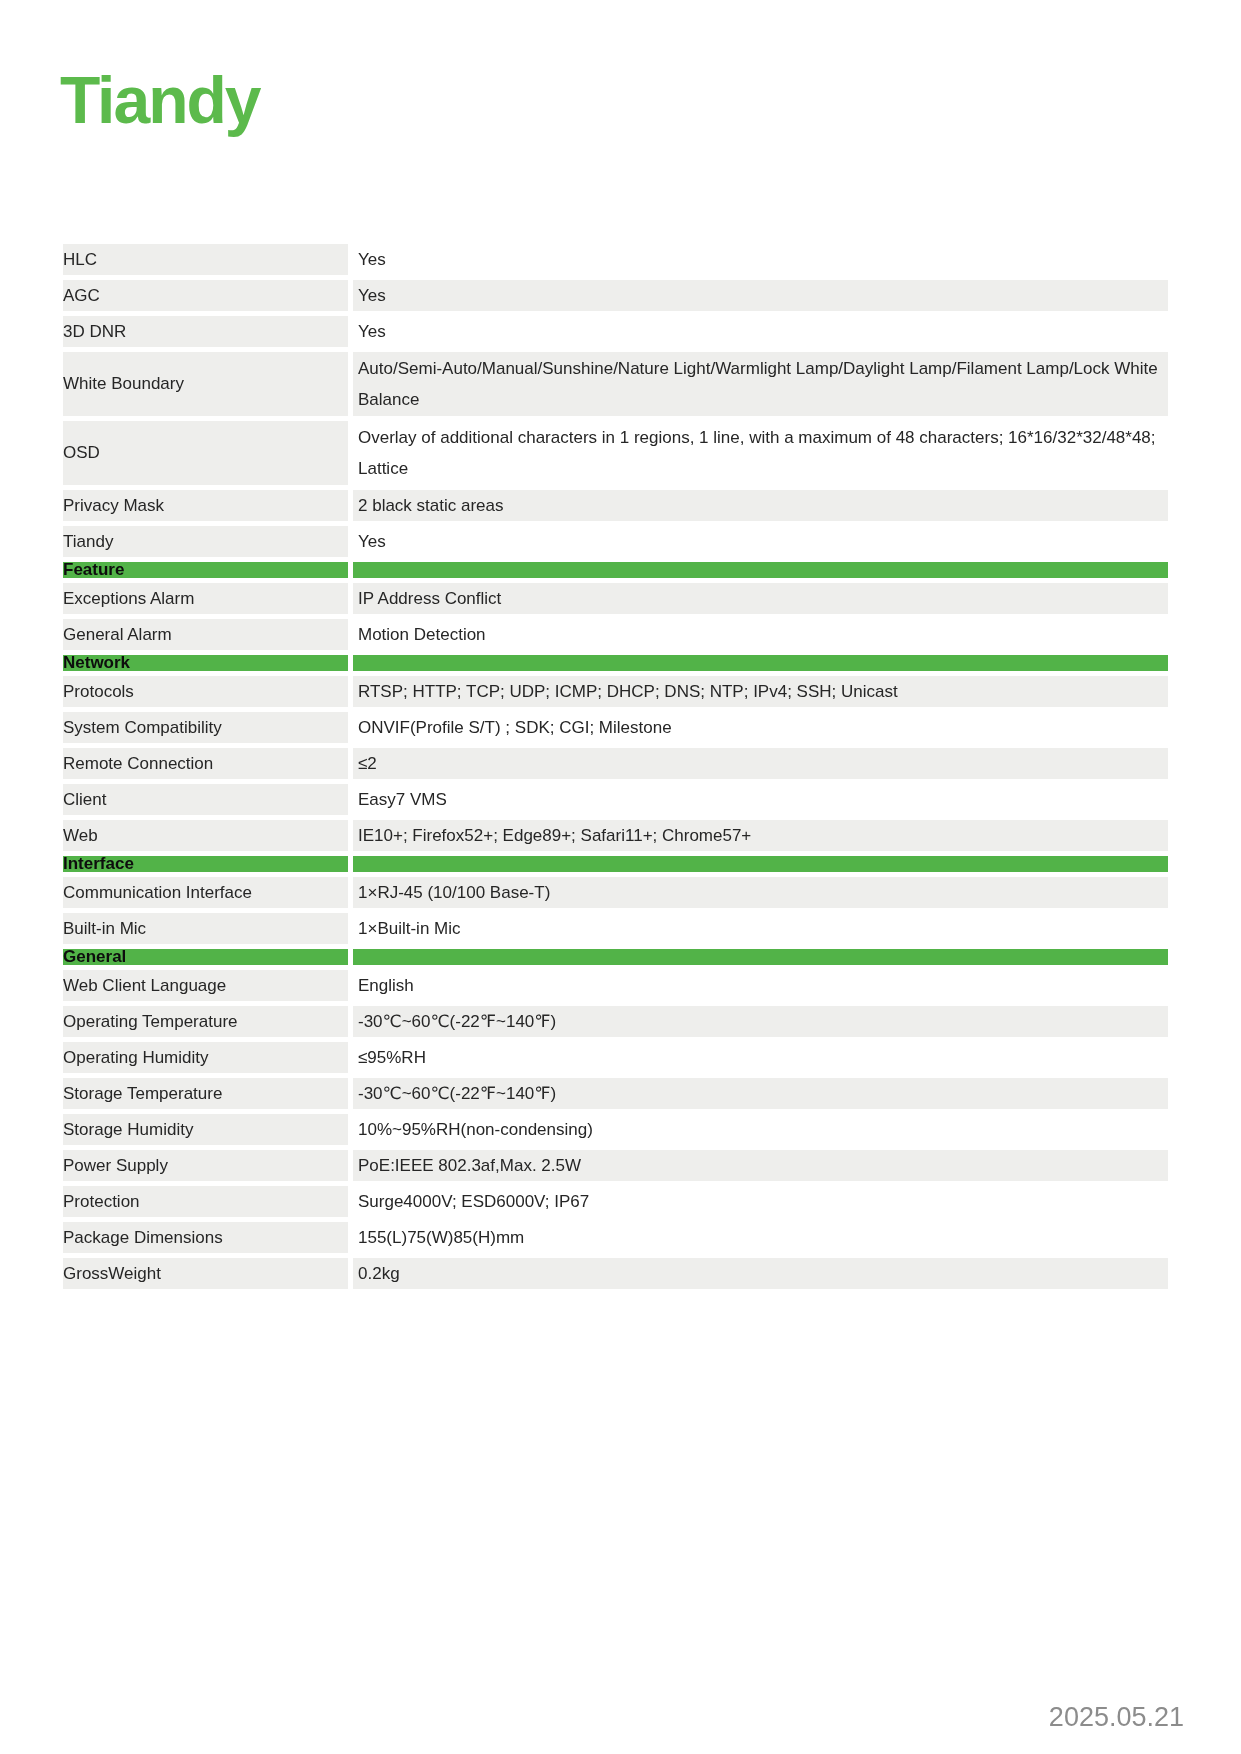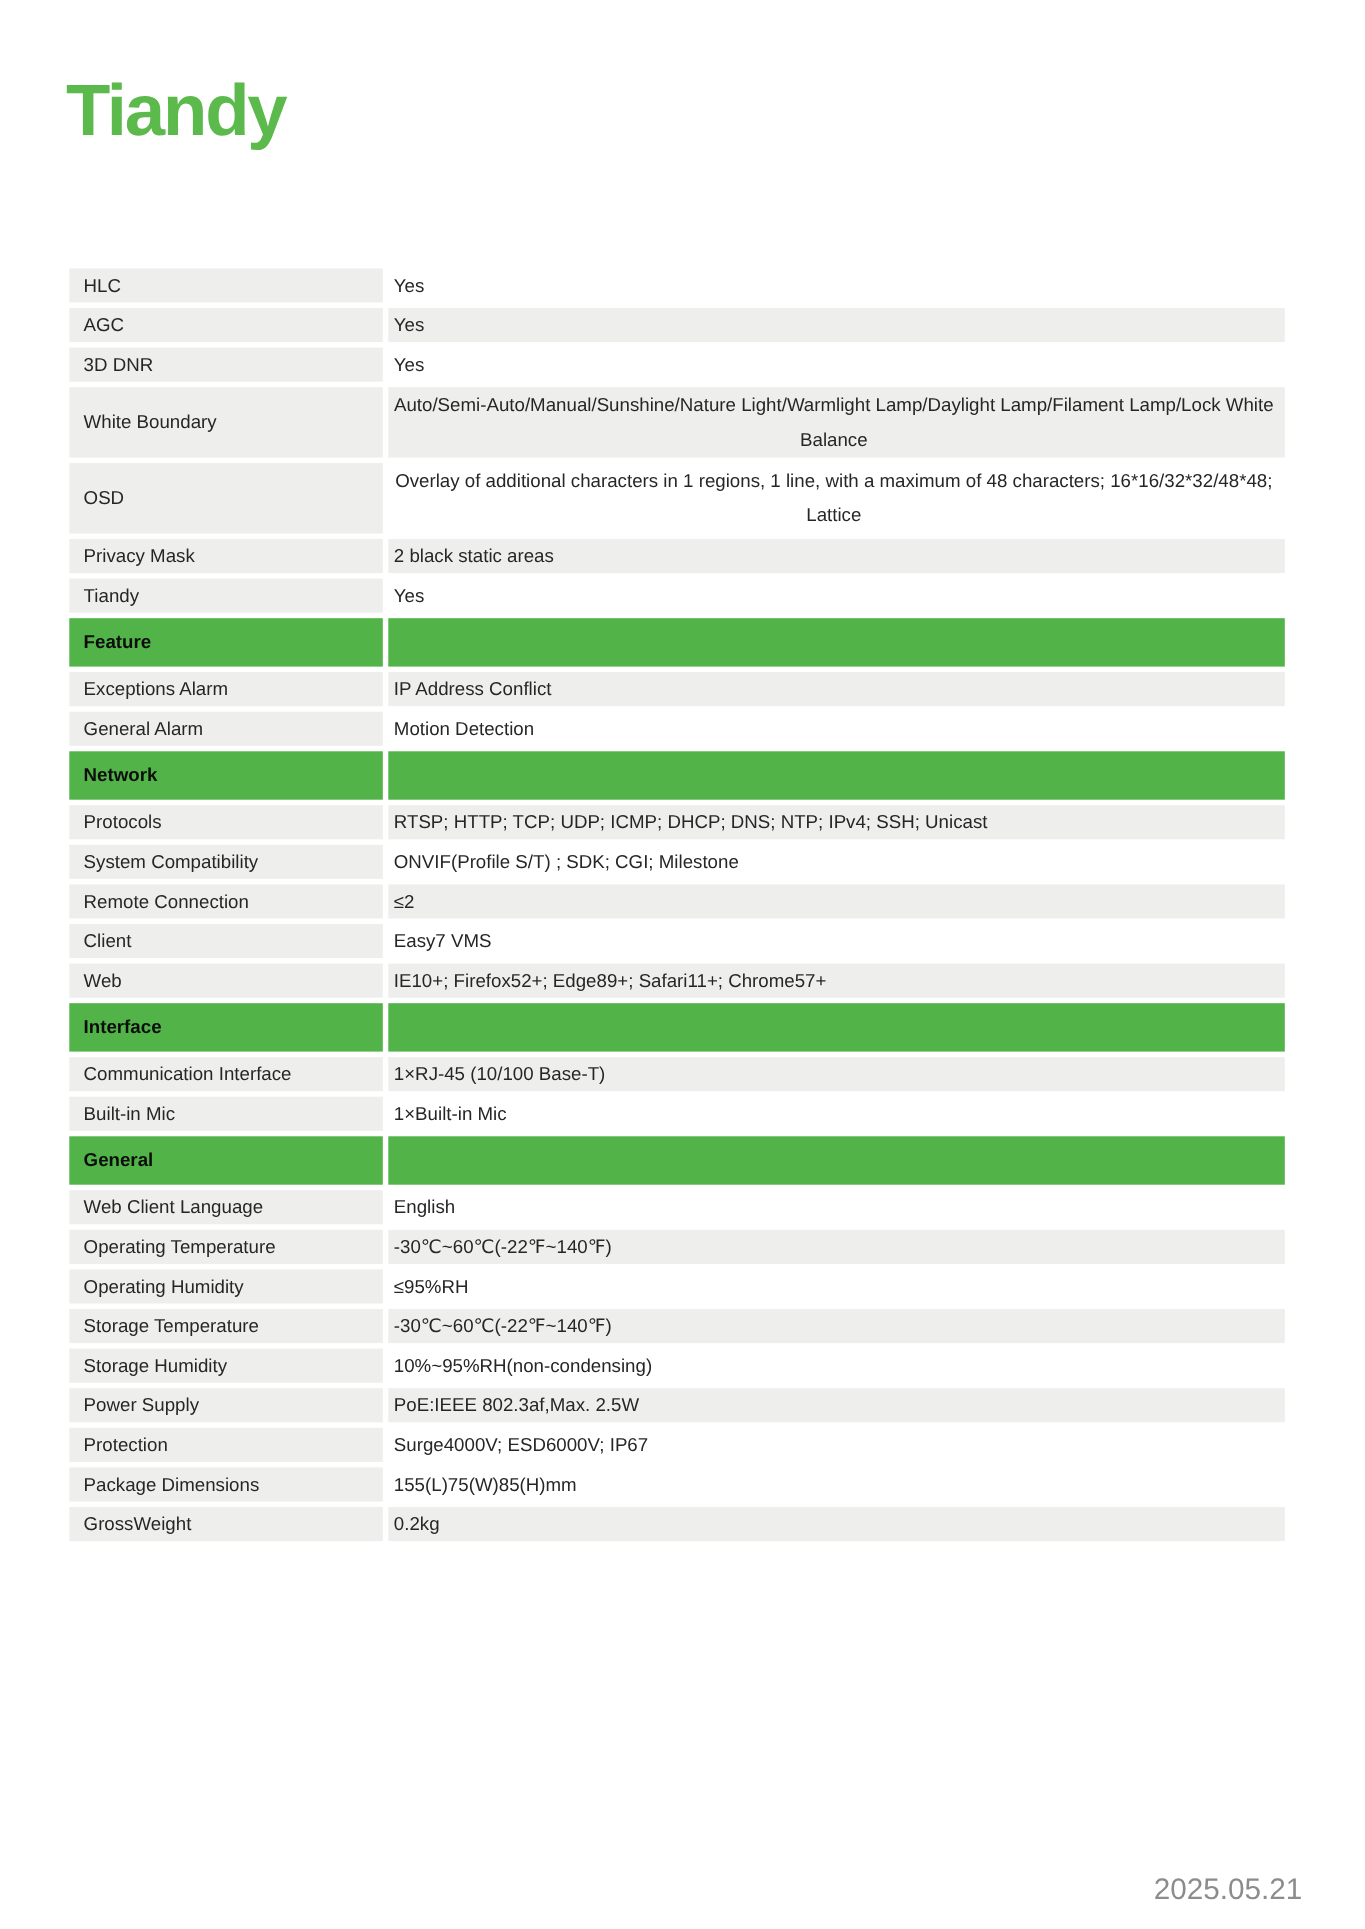--- a/index.html
+++ b/index.html
@@ -15,35 +15,34 @@
     position:absolute;left:60px;top:62px;
     font-size:66px;font-weight:bold;letter-spacing:-2px;
     color:var(--logo-green,#5cba4c);
   }
 
   
   .spec-table{position:absolute;left:63px;top:244px;width:1105px;}
   .row{display:flex;margin-bottom:5px;}
   .row.single{height:31px;}
   .row.double{height:64px;}
-  .row.section{height:44px;}
+  .row.section{height:16px;}
 
   .cell-label{
     width:285px;flex:0 0 285px;box-sizing:border-box;
     background:var(--row-gray,#eeeeec);
     display:flex;align-items:center;
-    padding-left:13px;
     font-size:17px;color:var(--text-dark,#262626);
   }
   .cell-value{
     flex:1;box-sizing:border-box;margin-left:5px;
     display:flex;align-items:center;
     padding-left:5px;padding-right:10px;
     font-size:17px;color:var(--text-dark,#262626);
-    background:#ffffff;line-height:31px;text-align:center;
+    background:#ffffff;line-height:31px;
   }
   .row.shaded .cell-value{background:var(--row-gray,#eeeeec);}
 
   .row.section .cell-label,
   .row.section .cell-value{
     background:var(--header-green,#52b348);
     color:#0d0d0d;font-weight:bold;
   }
 
   

